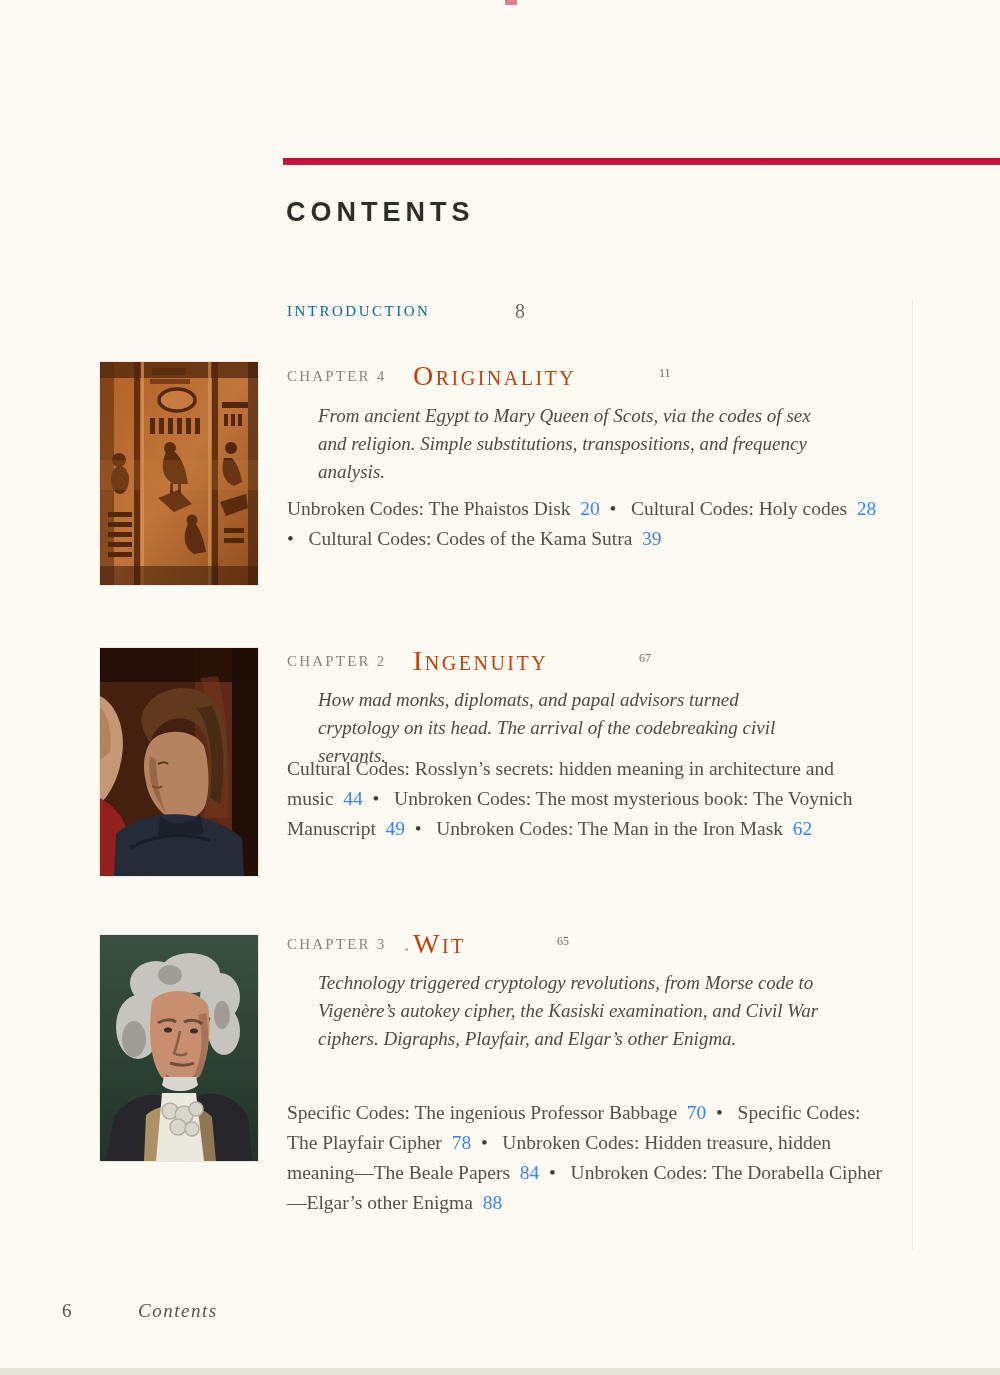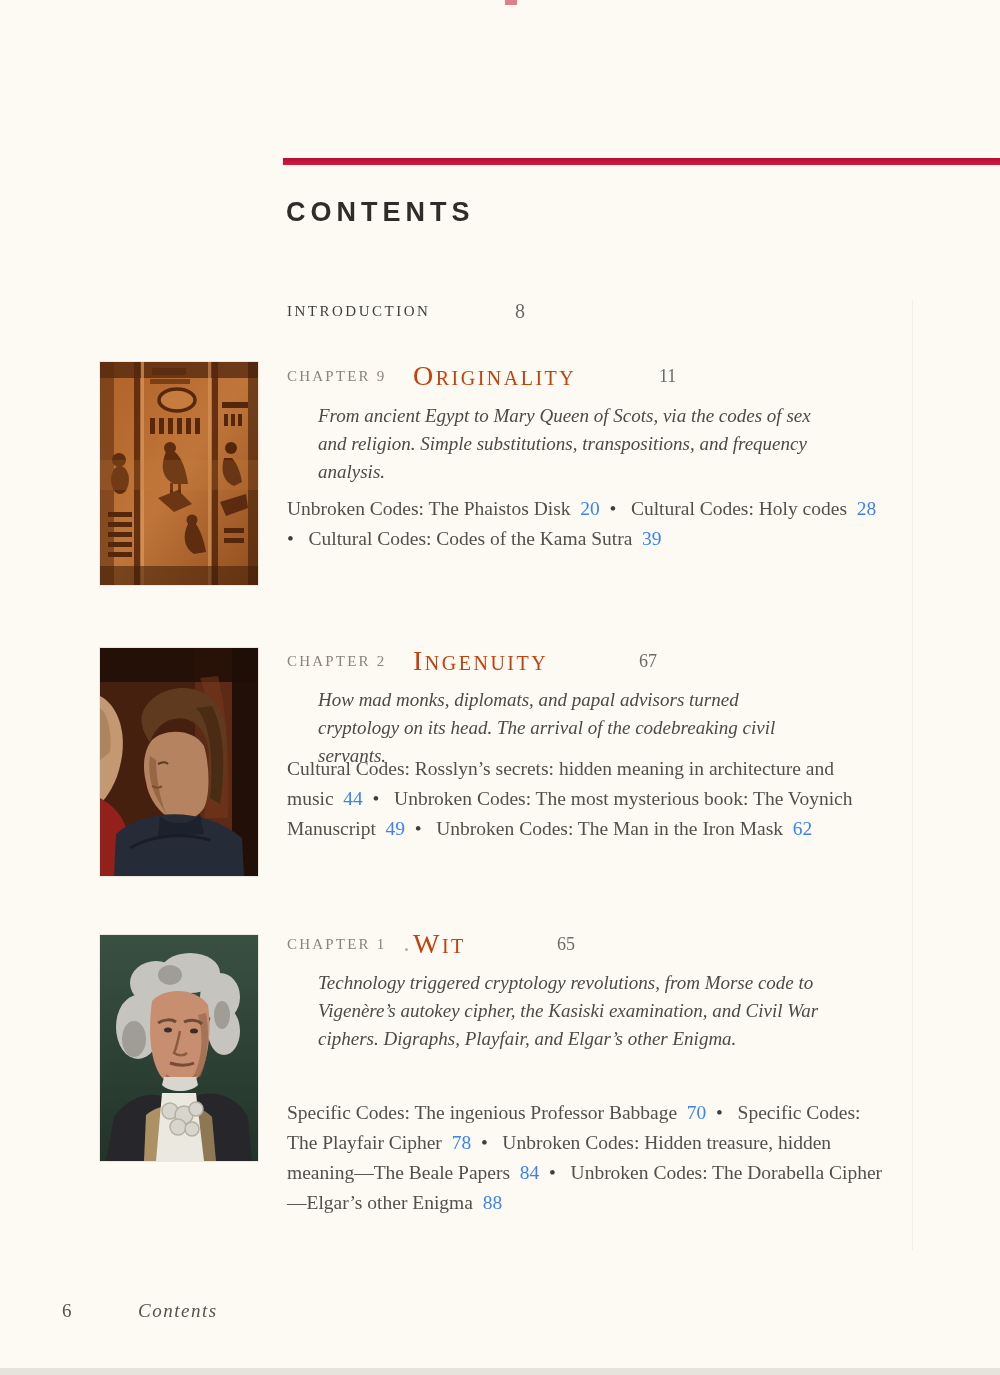--- a/index.html
+++ b/index.html
@@ -17,40 +17,40 @@
 
   .red-rule{position:absolute;left:283px;top:158px;width:717px;height:7px;background:linear-gradient(#b60f31,#d01a44);}
 
   .contents-title{
     position:absolute;left:286px;top:197px;
     font-family:"Liberation Sans", sans-serif;
     font-weight:bold;font-size:27px;letter-spacing:5px;color:#2e2d2a;
   }
 
   .intro-row{position:absolute;left:287px;top:300px;width:400px;height:24px;}
-  .intro-label{position:absolute;left:0;top:3px;font-size:15px;letter-spacing:2.5px;color:#404040;}
+  .intro-label{position:absolute;left:0;top:3px;font-size:15px;letter-spacing:2.5px;color:#0369a1;}
   .intro-page{position:absolute;left:228px;top:0;font-size:20px;color:#6e6b66;}
 
   .chapter-image{position:absolute;left:100px;width:158px;overflow:hidden;box-shadow:0 0 0 1px rgba(120,100,80,0.12);}
   .img-ch1{top:362px;height:223px;}
   .img-ch2{top:648px;height:228px;}
   .img-ch3{top:935px;height:226px;}
   .chapter-image svg{display:block;}
 
   .ch-head{position:absolute;left:287px;width:620px;height:32px;}
   .head-ch1{top:360px;}
   .head-ch2{top:645px;}
   .head-ch3{top:928px;}
   .ch-label{position:absolute;left:0;top:8px;font-size:15px;letter-spacing:2.2px;color:#8a857e;}
   .ch-title{
     position:absolute;left:126px;top:0;display:inline-block;
     font-size:20px;letter-spacing:2.5px;color:#c2410c;text-transform:uppercase;line-height:32px;
   }
   .ch-title::first-letter{font-size:28px;}
-  .ch-page{position:absolute;top:6px;font-size:18px;color:#6e6b66;}
+  .ch-page{position:absolute;top:6px;font-size:12px;color:#6e6b66;}
   .head-ch1 .ch-page{left:372px;}
   .head-ch2 .ch-page{left:352px;}
   .head-ch3 .ch-page{left:270px;}
   .artifact-dot{position:absolute;left:118px;top:20px;width:3px;height:3px;border-radius:50%;background:rgba(110,105,98,0.5);}
 
   .ch-desc{
     position:absolute;left:318px;width:505px;
     font-style:italic;font-size:19px;line-height:28px;color:#4c4a46;
   }
   .desc-ch1{top:402px;}
@@ -239,37 +239,37 @@
           <circle cx="84" cy="180" r="9"></circle>
         <circle cx="96" cy="174" r="7"></circle>
           <circle cx="78" cy="192" r="8"></circle>
         <circle cx="92" cy="194" r="7"></circle>
       </g>
       <path d="M62,150 C70,158 90,158 98,150 L96,142 L64,142 Z" fill="#d9d6cf"></path>
     </svg>
   </div>
 
   <div class="ch-head head-ch1">
-    <span class="ch-label">CHAPTER 9</span>
+    <span class="ch-label">CHAPTER 4</span>
     <span class="ch-title">Originality</span>
     <span class="ch-page">11</span>
   </div>
   <div class="ch-desc desc-ch1">From ancient Egypt to Mary Queen of Scots, via the codes of sex and religion. Simple substitutions, transpositions, and frequency analysis.</div>
   <div class="ch-codes codes-ch1"><span>Unbroken Codes: The Phaistos Disk </span><span class="code-page">20</span><span class="bullet"> •  </span><span>Cultural Codes: Holy codes </span><span class="code-page">28</span><span class="bullet"> •  </span><span>Cultural Codes: Codes of the Kama Sutra </span><span class="code-page">39</span></div>
 
   <div class="ch-head head-ch2">
     <span class="ch-label">CHAPTER 2</span>
     <span class="ch-title">Ingenuity</span>
     <span class="ch-page">67</span>
   </div>
   <div class="ch-desc desc-ch2">How mad monks, diplomats, and papal advisors turned cryptology on its head. The arrival of the codebreaking civil servants.</div>
   <div class="ch-codes codes-ch2"><span>Cultural Codes: Rosslyn’s secrets: hidden meaning in architecture and music </span><span class="code-page">44</span><span class="bullet"> •  </span><span>Unbroken Codes: The most mysterious book: The Voynich Manuscript </span><span class="code-page">49</span><span class="bullet"> •  </span><span>Unbroken Codes: The Man in the Iron Mask </span><span class="code-page">62</span></div>
 
   <div class="ch-head head-ch3">
-    <span class="ch-label">CHAPTER 1</span>
+    <span class="ch-label">CHAPTER 3</span>
     <span class="artifact-dot"></span>
     <span class="ch-title">Wit</span>
     <span class="ch-page">65</span>
   </div>
   <div class="ch-desc desc-ch3">Technology triggered cryptology revolutions, from Morse code to Vigenère’s autokey cipher, the Kasiski examination, and Civil War ciphers. Digraphs, Playfair, and Elgar’s other Enigma.</div>
   <div class="ch-codes codes-ch3"><span>Specific Codes: The ingenious Professor Babbage </span><span class="code-page">70</span><span class="bullet"> •  </span><span>Specific Codes: The Playfair Cipher </span><span class="code-page">78</span><span class="bullet"> •  </span><span>Unbroken Codes: Hidden treasure, hidden meaning—The Beale Papers </span><span class="code-page">84</span><span class="bullet"> •  </span><span>Unbroken Codes: The Dorabella Cipher—Elgar’s other Enigma </span><span class="code-page">88</span></div>
 
   <span class="footer-pageno">6</span>
   <span class="footer-label">Contents</span>
 

